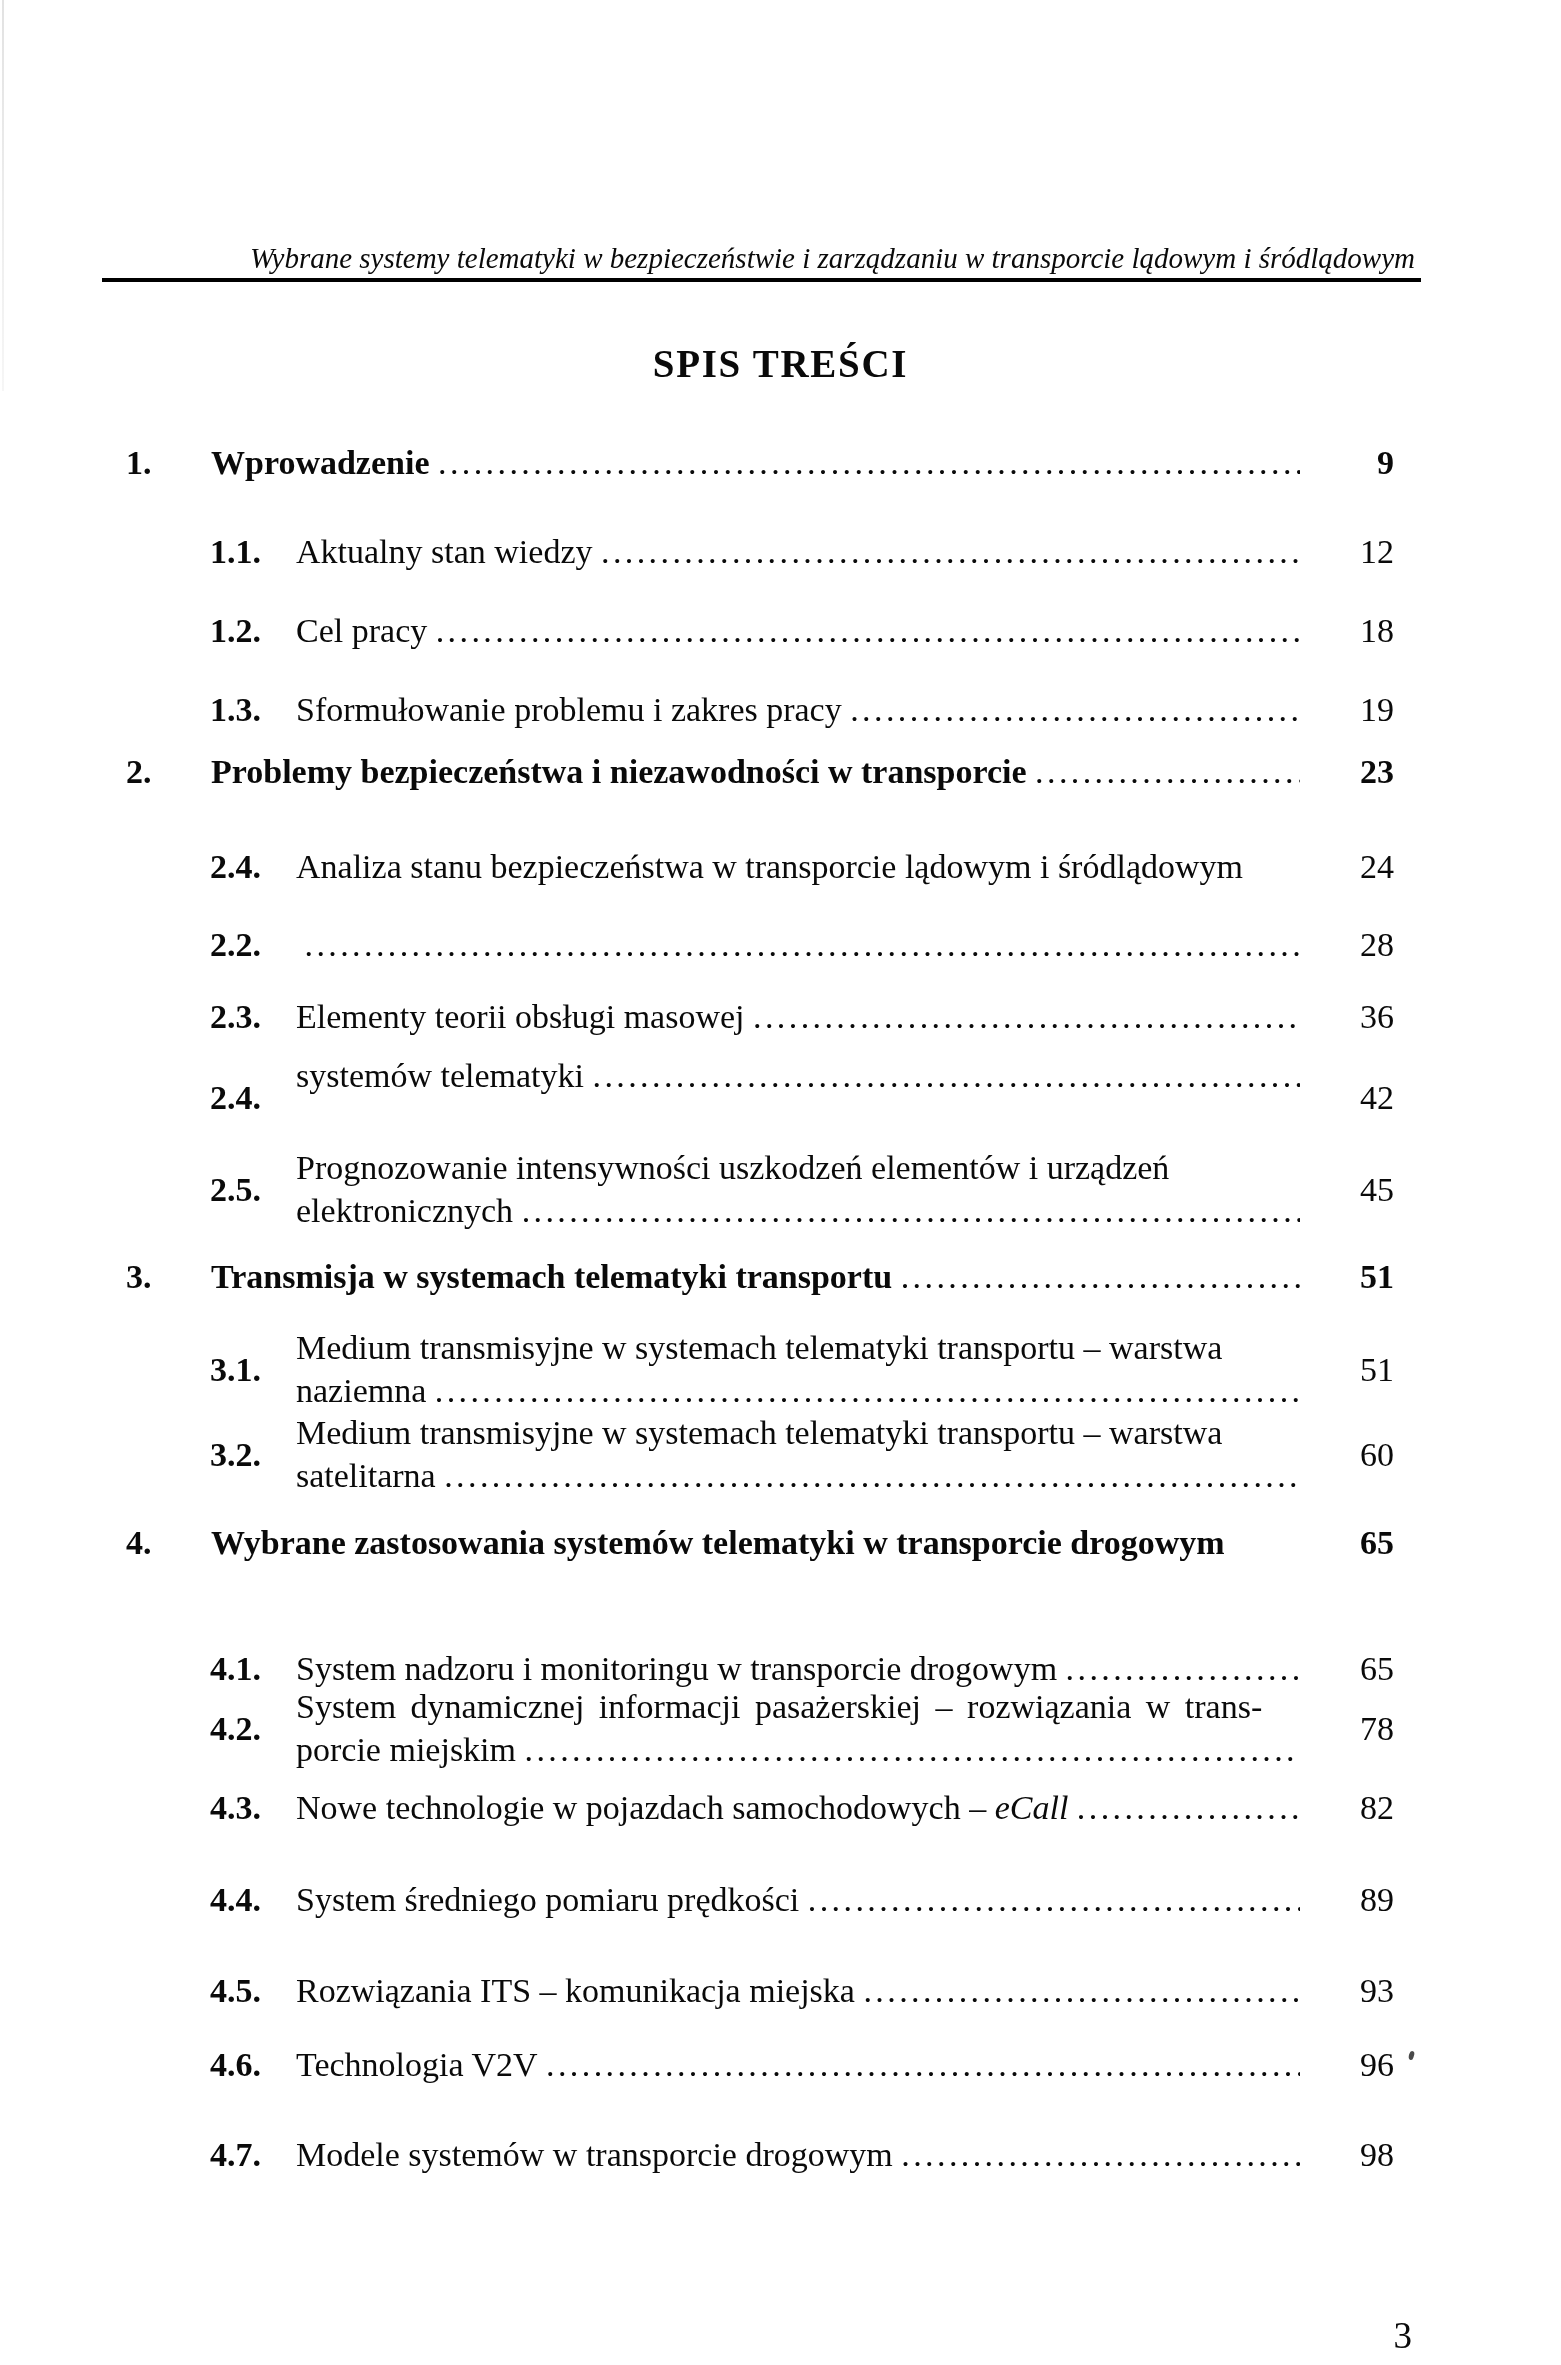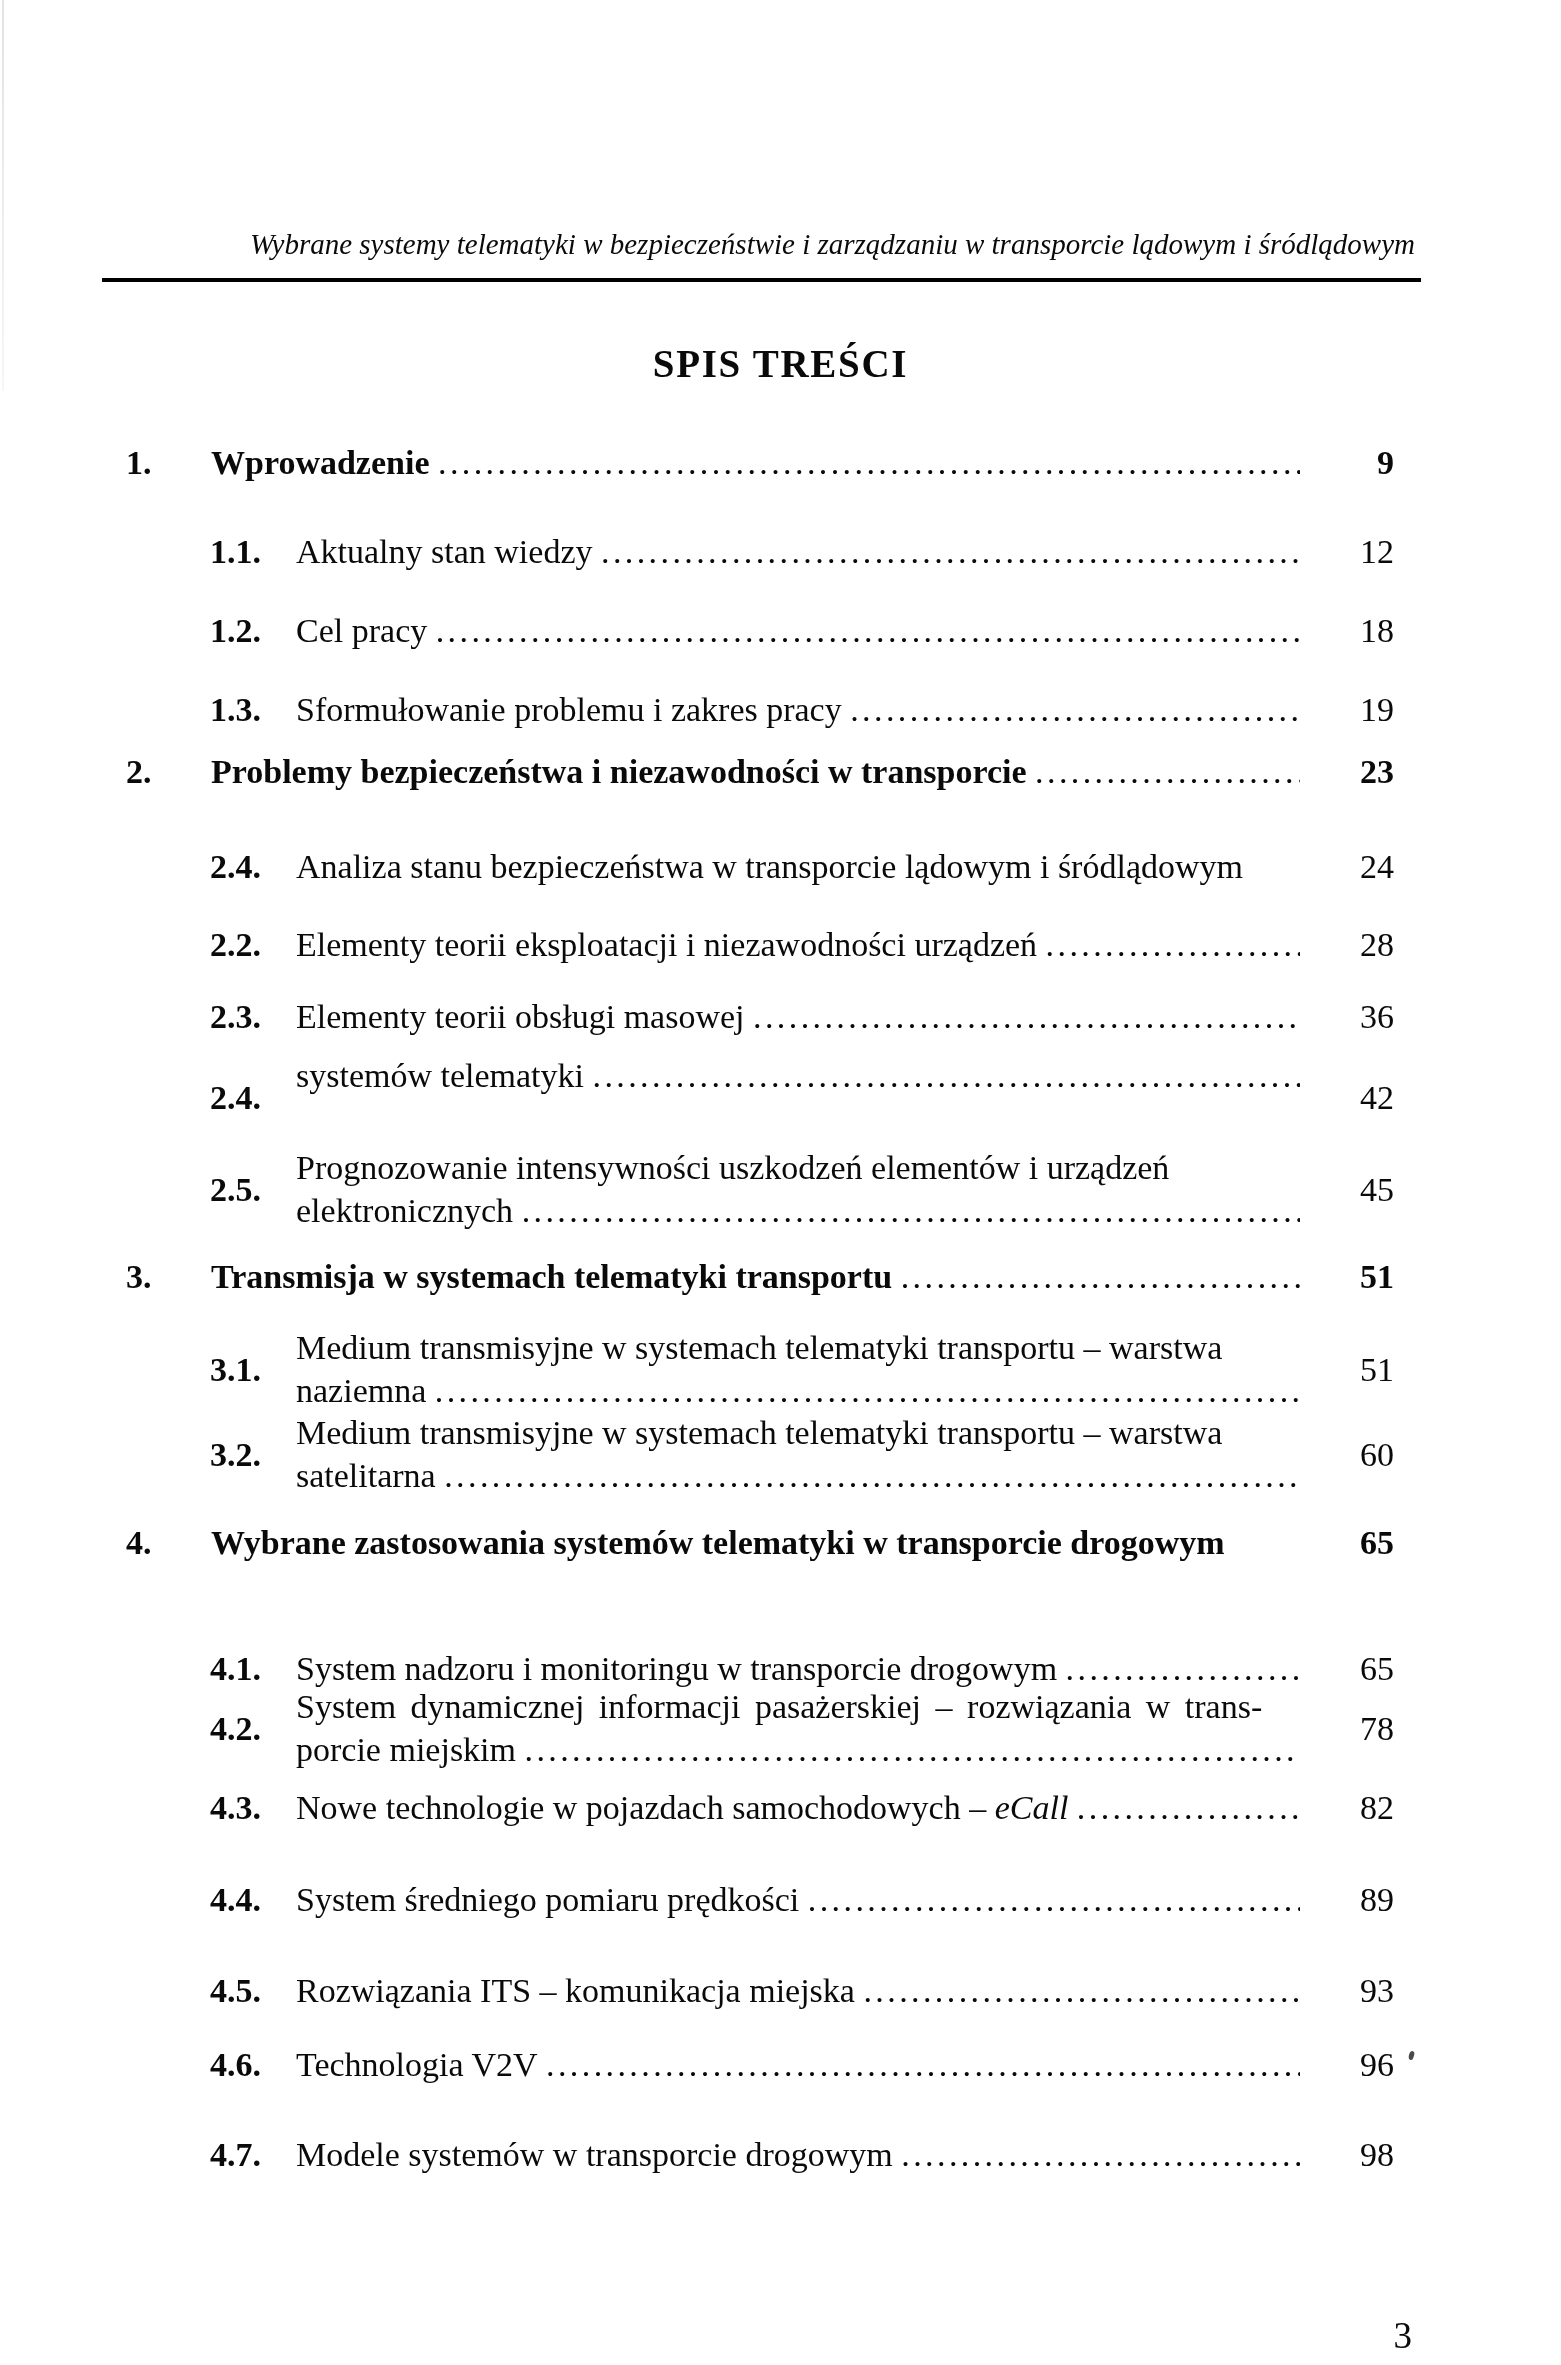--- a/index.html
+++ b/index.html
@@ -21,21 +21,21 @@
     position: absolute;
     left: 1.7px;
     top: 0;
     width: 2.6px;
     height: 391px;
     background: linear-gradient(#e2e2e2, #f6f6f6);
   }
   
   .running-head {
     position: absolute;
-    top: 227px;
+    top: 241px;
     right: 146px;
     font-size: 29px;
     font-style: italic;
     white-space: nowrap;
     line-height: 34px;
   }
   .rule {
     position: absolute;
     left: 102px;
     top: 278px;
@@ -183,21 +183,20 @@
     <span class="num">2.4.</span>
     <div class="body">
         <span class="t">Analiza stanu bezpieczeństwa w transporcie lądowym i śródlądowym</span>
       </div>
     <span class="pg">24</span>
   </div>
 
   <div class="row lv2" style="top:923px">
     <span class="num">2.2.</span>
     <div class="body">
-        <span class="t">Elementy teorii eksploatacji i niezawodności urządzeń</span>
         <span class="dots">........................................................................................................................................................................</span>
       </div>
     <span class="pg">28</span>
   </div>
 
   <div class="row lv2" style="top:995px">
     <span class="num">2.3.</span>
     <div class="body">
         <span class="t">Elementy teorii obsługi masowej</span>
         <span class="dots">........................................................................................................................................................................</span>

